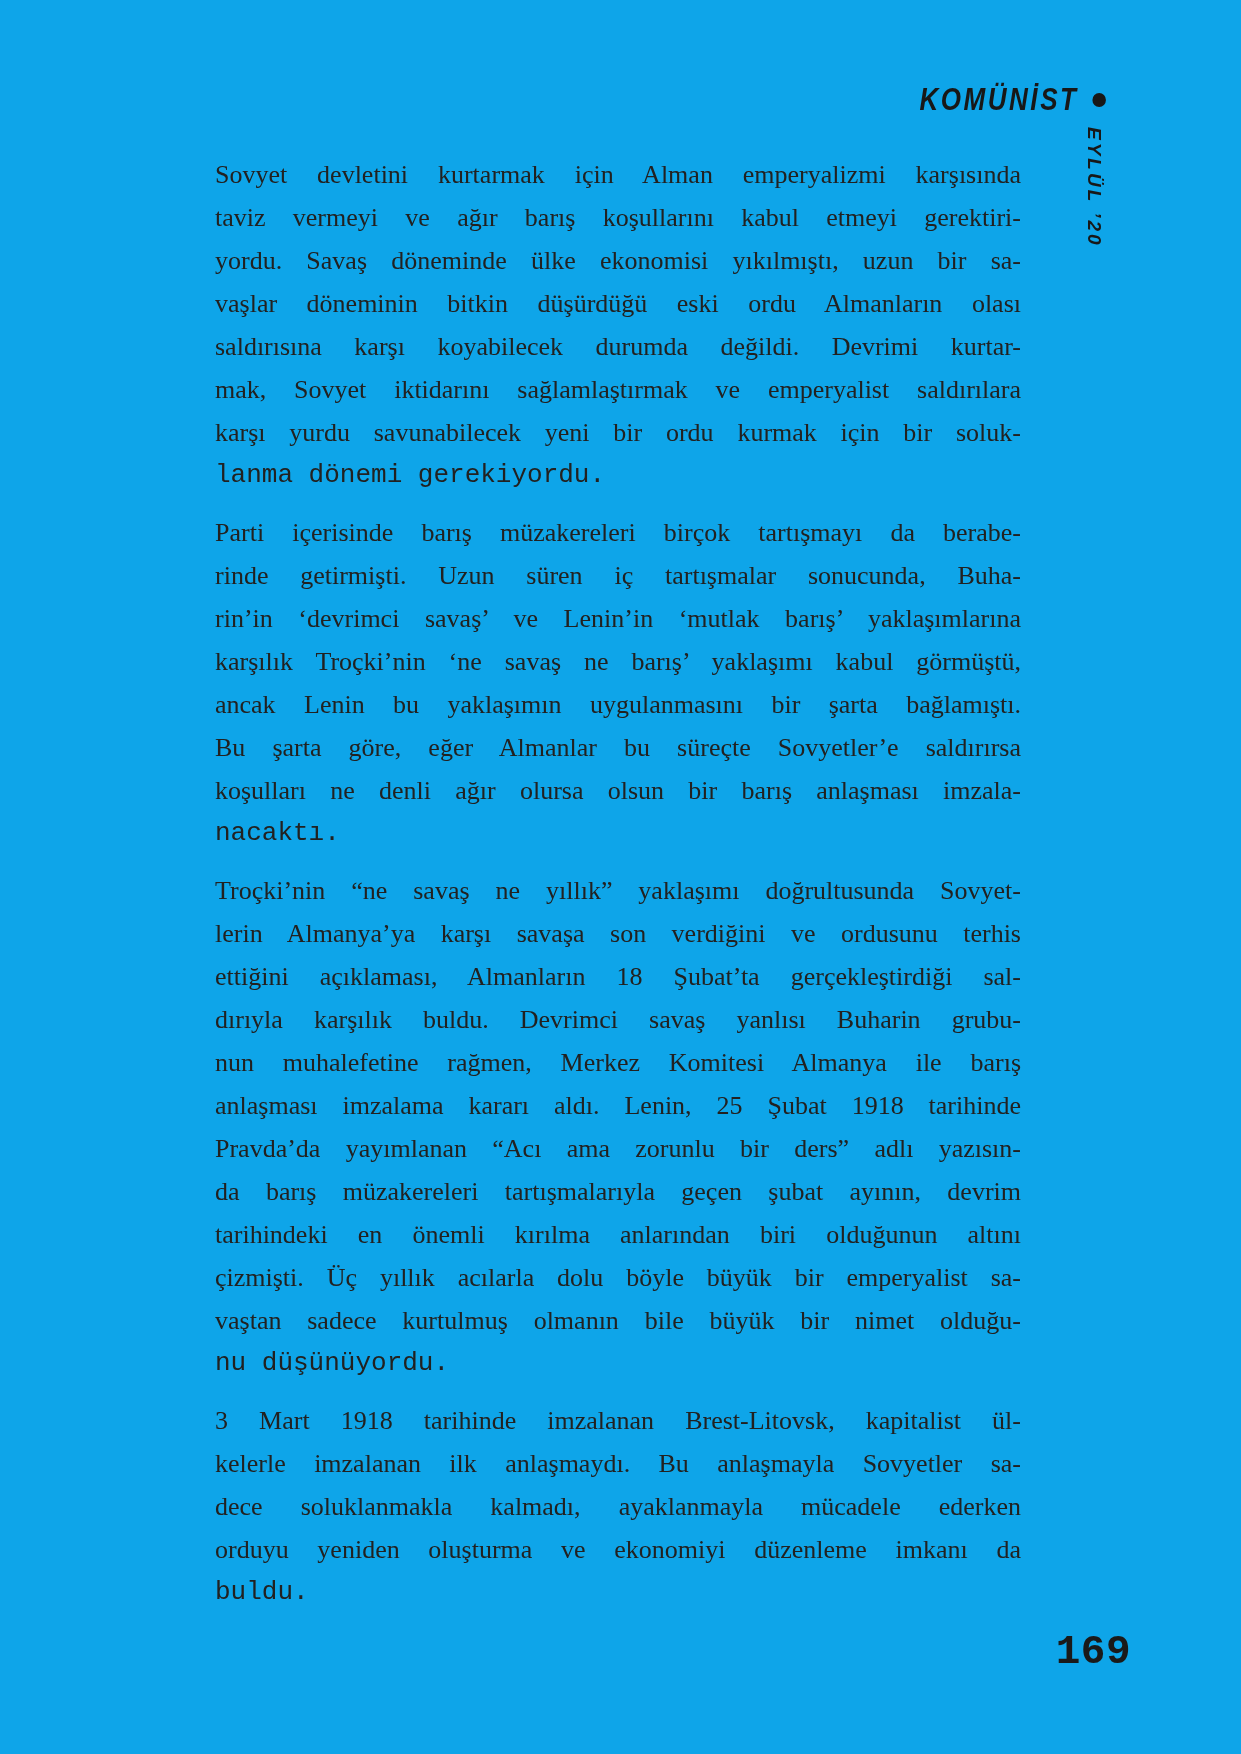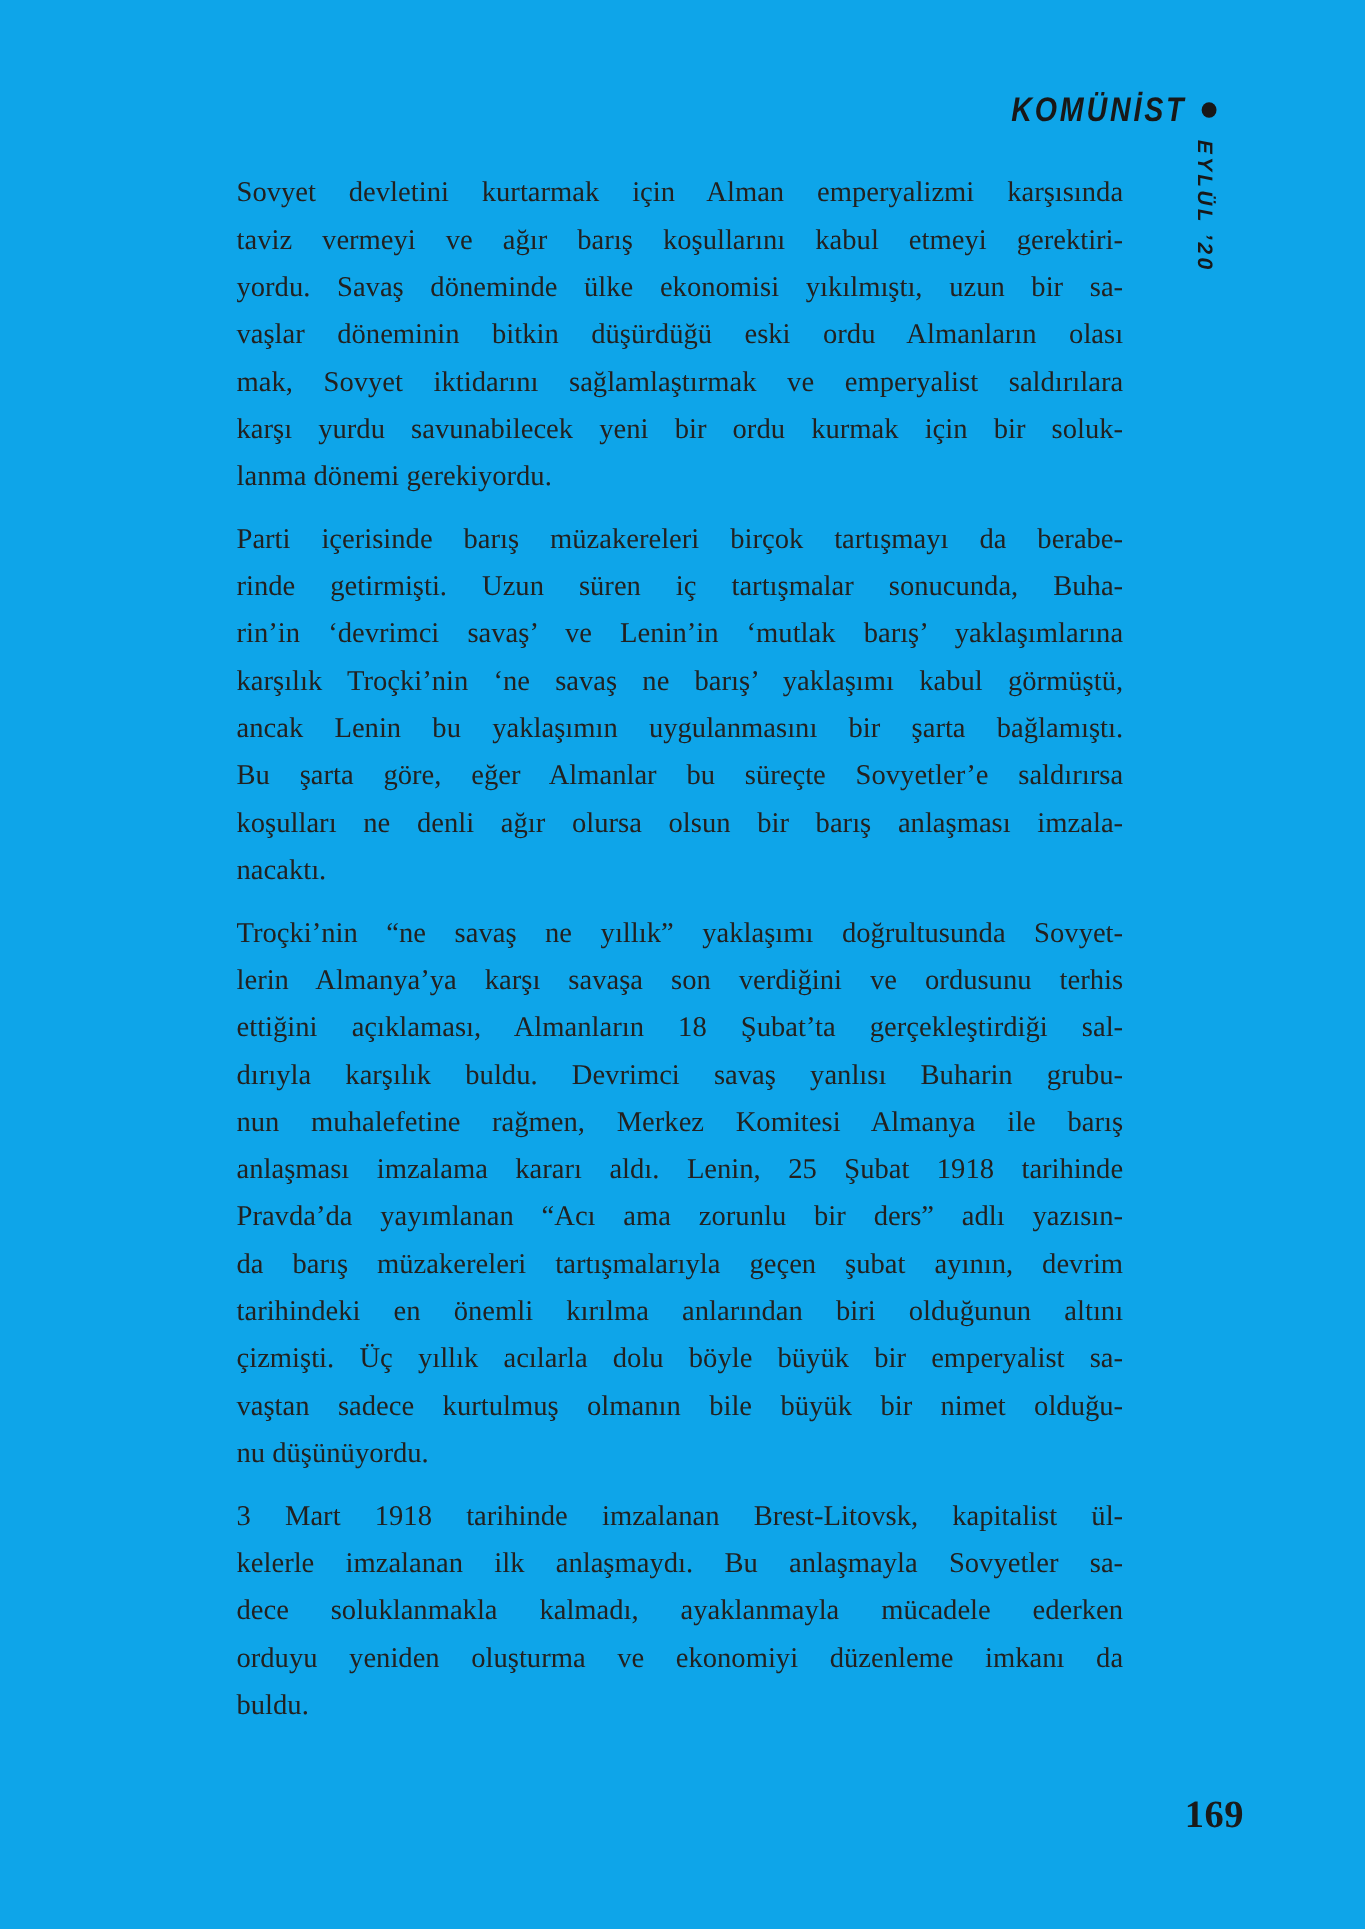--- a/index.html
+++ b/index.html
@@ -51,28 +51,28 @@
     font-size: 26px; line-height: 43px;
     color: #222120;
     margin-top: 12px;
   }
   .para { margin: 0 0 14px 0; }
   .line {
     text-align: justify;
     text-align-last: justify;
     white-space: normal;
   }
-  .line.last { text-align-last: left; }
+  .line.last { text-align-last: left; font-family: Liberation Mono, monospace; }
   
   .page-number {
     position: absolute;
     top: 1632px; right: 110px;
-    font-family: Liberation Serif, serif;
+    font-family: Liberation Mono, monospace;
     font-weight: bold;
-    font-size: 35px; letter-spacing: 0.5px;
+    font-size: 41px; letter-spacing: 0.5px;
     color: #1a1a1a;
     line-height: 1;
   }
 </style>
 </head>
 <body>
 
 <div class="page">
 
   <div class="header">
@@ -81,20 +81,21 @@
   </div>
 
   <div class="issue-vertical">EYLÜL ’20</div>
 
   <div class="body-text">
       <div class="para">
         <div class="line">Sovyet devletini kurtarmak için Alman emperyalizmi karşısında</div>
         <div class="line">taviz vermeyi ve ağır barış koşullarını kabul etmeyi gerektiri-</div>
         <div class="line">yordu. Savaş döneminde ülke ekonomisi yıkılmıştı, uzun bir sa-</div>
         <div class="line">vaşlar döneminin bitkin düşürdüğü eski ordu Almanların olası</div>
+        <div class="line">saldırısına karşı koyabilecek durumda değildi. Devrimi kurtar-</div>
         <div class="line">mak, Sovyet iktidarını sağlamlaştırmak ve emperyalist saldırılara</div>
         <div class="line">karşı yurdu savunabilecek yeni bir ordu kurmak için bir soluk-</div>
         <div class="line last">lanma dönemi gerekiyordu.</div>
       </div>
       <div class="para">
         <div class="line">Parti içerisinde barış müzakereleri birçok tartışmayı da berabe-</div>
         <div class="line">rinde getirmişti. Uzun süren iç tartışmalar sonucunda, Buha-</div>
         <div class="line">rin’in ‘devrimci savaş’ ve Lenin’in ‘mutlak barış’ yaklaşımlarına</div>
         <div class="line">karşılık Troçki’nin ‘ne savaş ne barış’ yaklaşımı kabul görmüştü,</div>
         <div class="line">ancak Lenin bu yaklaşımın uygulanmasını bir şarta bağlamıştı.</div>

